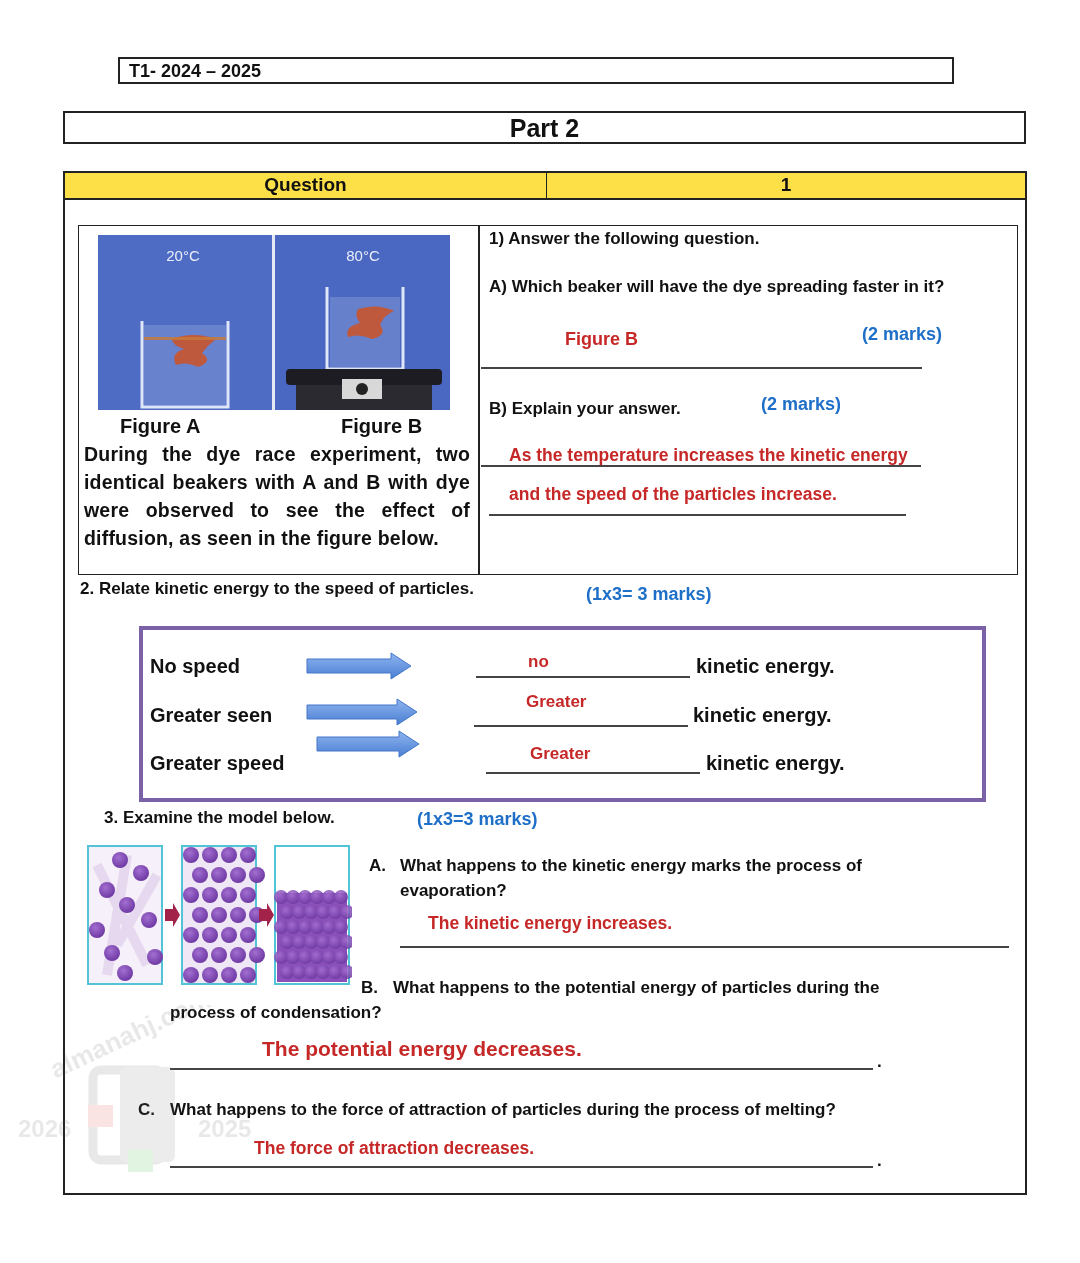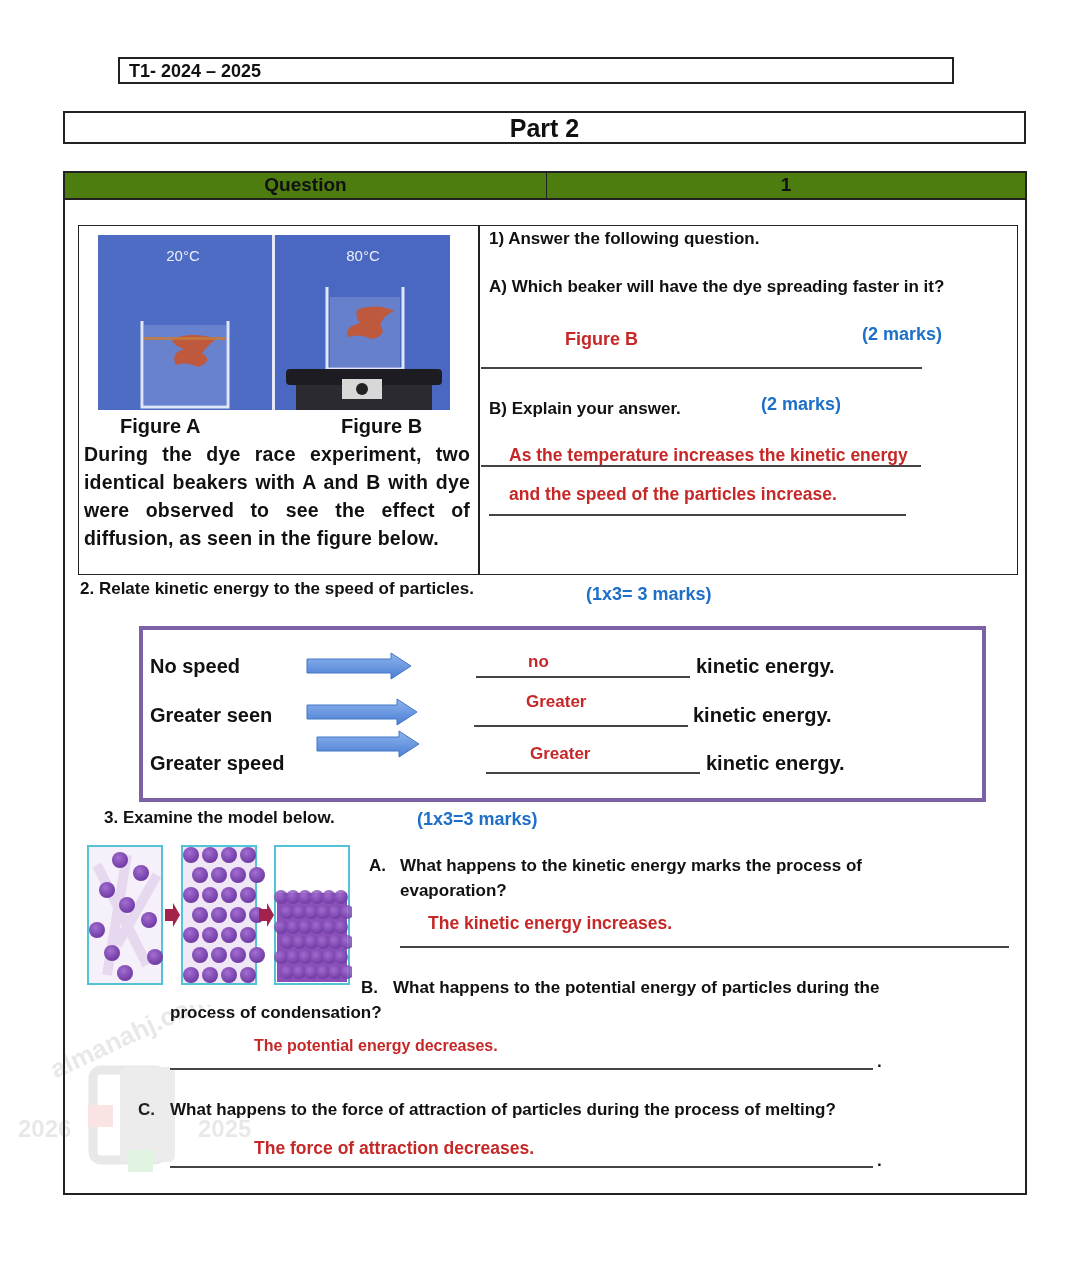--- a/index.html
+++ b/index.html
@@ -11,21 +11,21 @@
   
   .hdr { left:118px; top:57px; width:836px; height:27px; border:2px solid #222; display:flex; box-sizing:border-box; }
   .hdr > div { height:100%; box-sizing:border-box; padding:1px 0 0 9px; font-weight:bold; font-size:18px; line-height:22px; }
   .hdr .c1 { width:316px; border-right:1px solid #222; }
   .hdr .c2 { width:275px; border-right:1px solid #222; }
   .hdr .c3 { flex:1; }
 
   .part { left:63px; top:111px; width:963px; height:33px; border:2px solid #222; box-sizing:border-box; text-align:center; font-weight:bold; font-size:25px; line-height:30px; }
 
   .outer { left:63px; top:171px; width:964px; height:1024px; border:2px solid #222; box-sizing:border-box; }
-  .qrow { left:65px; top:173px; width:960px; height:27px; background:#4d7c0f; border-bottom:2px solid #222; display:flex; box-sizing:border-box; }
+  .qrow { left:65px; top:173px; width:960px; height:27px; background:#fde047; border-bottom:2px solid #222; display:flex; box-sizing:border-box; }
   .qrow > div { font-weight:bold; font-size:19px; line-height:24px; text-align:center; box-sizing:border-box; }
   .qrow .q1 { width:482px; border-right:1px solid #222; }
   .qrow .q2 { flex:1; }
 
   
   .q1box { left:78px; top:225px; width:940px; height:350px; border:1.5px solid #222; border-left:1.5px solid #222; box-sizing:border-box; }
   .q1div { left:478px; top:225px; width:1.5px; height:350px; background:#222; }
 
   .photo { left:98px; top:235px; width:352px; height:175px; background:#4a67c2; }
   .photo .sep { position:absolute; left:174px; top:0; width:3px; height:175px; background:#e6e9f5; }
@@ -252,21 +252,21 @@
 
 <div class="abs qtext" style="left:369px; top:854px;">A.</div>
 <div class="abs qtext" style="left:400px; top:854px;">What happens to the kinetic energy marks the process of</div>
 <div class="abs qtext" style="left:400px; top:879px;">evaporation?</div>
 <div class="abs red" style="left:428px; top:913px; font-size:17.5px;">The kinetic energy increases.</div>
 <div class="line" style="left:400px; top:946px; width:609px;"></div>
 
 <div class="abs qtext" style="left:361px; top:976px;">B.</div>
 <div class="abs qtext" style="left:393px; top:976px;">What happens to the potential energy of particles during the</div>
 <div class="abs qtext" style="left:170px; top:1001px;">process of condensation?</div>
-<div class="abs red" style="left:254px; top:1037px; font-size:16px;">The potential energy decreases.</div>
+<div class="abs red" style="left:262px; top:1037px; font-size:21px;">The potential energy decreases.</div>
 <div class="line" style="left:170px; top:1068px; width:703px;"></div>
 <div class="abs qtext" style="left:877px; top:1050px;">.</div>
 
 <div class="abs qtext" style="left:138px; top:1098px;">C.</div>
 <div class="abs qtext" style="left:170px; top:1098px;">What happens to the force of attraction of particles during the process of melting?</div>
 <div class="abs red" style="left:254px; top:1138px; font-size:17.5px;">The force of attraction decreases.</div>
 <div class="line" style="left:170px; top:1166px; width:703px;"></div>
 <div class="abs qtext" style="left:877px; top:1149px;">.</div>
 
 <svg class="abs watermark" viewBox="0 0 250 250">

